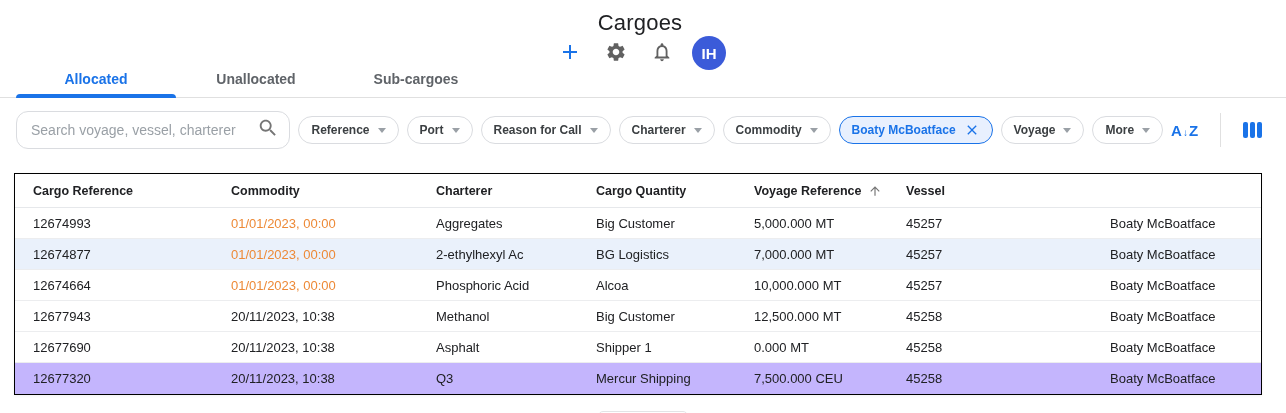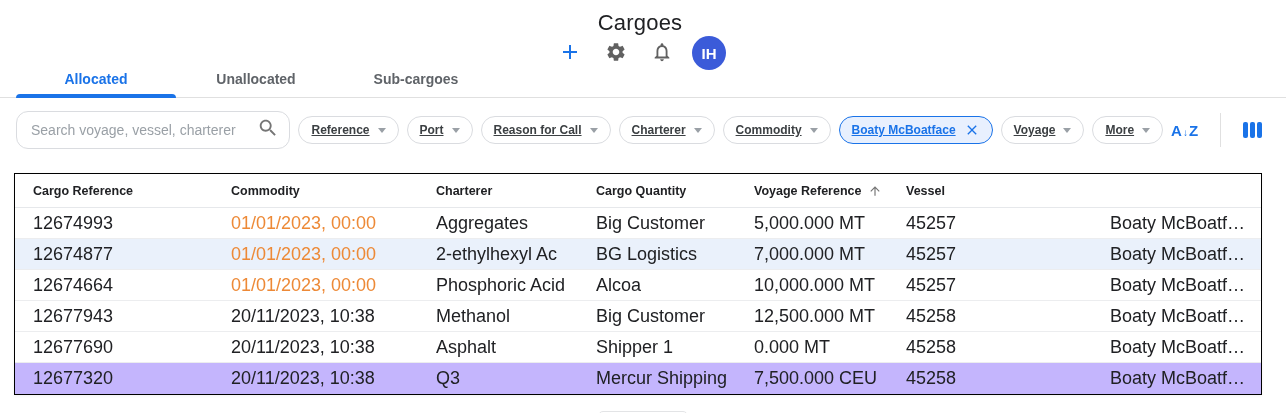--- a/index.html
+++ b/index.html
@@ -25,41 +25,41 @@
 
   
   .filterbar { display: flex; align-items: center; gap: 8px; padding: 13px 24px 10px 16px; }
   .searchbox { display: flex; align-items: center; width: 300px; height: 38px;
     border: 1px solid #DADCE0; border-radius: 12px; padding: 0 10px 0 14px; background: #fff; }
   .searchbox input { flex: 1; border: none; outline: none; font-size: 14px; color: #202124;
     font-family: "Liberation Sans", "DejaVu Sans", sans-serif; background: transparent; min-width: 0; }
   .searchbox input::placeholder { color: #9AA0A6; }
   .chip { display: inline-flex; align-items: center; gap: 8px; height: 28px; padding: 12px 12px;
     border: 1px solid #DADCE0; border-radius: 14px; background: #fff; cursor: pointer;
-    font-size: 12px; font-weight: bold; color: #3C4043; white-space: nowrap; text-decoration: underline; }
+    font-size: 12px; font-weight: bold; color: #3C4043; white-space: nowrap; }
   .chip .caret { width: 0; height: 0; border-left: 4px solid transparent; border-right: 4px solid transparent;
     border-top: 5px solid #9AA0A6; }
   .chip.active { background: #E8F0FE; border-color: #1A73E8; color: #1A73E8; }
   .chip.active .x { display: flex; align-items: center; }
   .az-sort { margin-left: auto; display: flex; align-items: center; color: #1A73E8; font-weight: bold;
     font-size: 15px; cursor: pointer; background: none; border: none; line-height: 1; }
   .az-sort .az-arrow { font-size: 10px; margin: 6px 1px 0 1px; }
   .vdivider { width: 1px; height: 34px; background: #E0E0E0; margin: 0 14px; }
   .columns-icon { display: flex; gap: 2px; cursor: pointer; background: none; border: none; padding: 0; }
   .columns-icon i { display: block; width: 5px; height: 16px; background: #1A73E8; border-radius: 2px; }
 
   
   .table-card { margin: 14px 24px 0 14px; border: 1px solid #000000; border-radius: 0;
     box-shadow: 0 1px 3px rgba(0,0,0,.06); overflow: hidden; background: #fff; }
   .trow { display: grid; grid-template-columns: 198px 205px 160px 158px 152px 204px 1fr;
     align-items: center; padding-left: 18px; }
   .thead { height: 34px; border-bottom: 1px solid #E6E8EB; }
   .thead .th { font-size: 12.5px; font-weight: bold; color: #202124; display: flex; align-items: center; gap: 7px; }
   .sort-arrow { color: #757575; display: inline-flex; }
-  .tbody .trow { height: 31px; border-bottom: 1px solid #ECEDEF; font-size: 18px; cursor: pointer; }
+  .tbody .trow { height: 31px; border-bottom: 1px solid #ECEDEF; font-size: 13px; cursor: pointer; }
   .tbody .trow:last-child { border-bottom: none; }
   .trow.highlight { background: #EAF1FB; }
   .trow.muted { background: #c4b5fd; }
   .cell { overflow: hidden; text-overflow: ellipsis; white-space: nowrap; padding-right: 10px; }
   .cell.overdue { color: #ED8936; }
 
   
   .loadmore-wrap { display: flex; justify-content: center; margin-top: 16px; }
   .loadmore { width: 90px; height: 36px; border: 1px solid #E3E4E6; border-radius: 5px; background: #fff;
     color: #AEB2B8; font-size: 13px; font-family: "Liberation Sans", "DejaVu Sans", sans-serif; cursor: pointer; }

